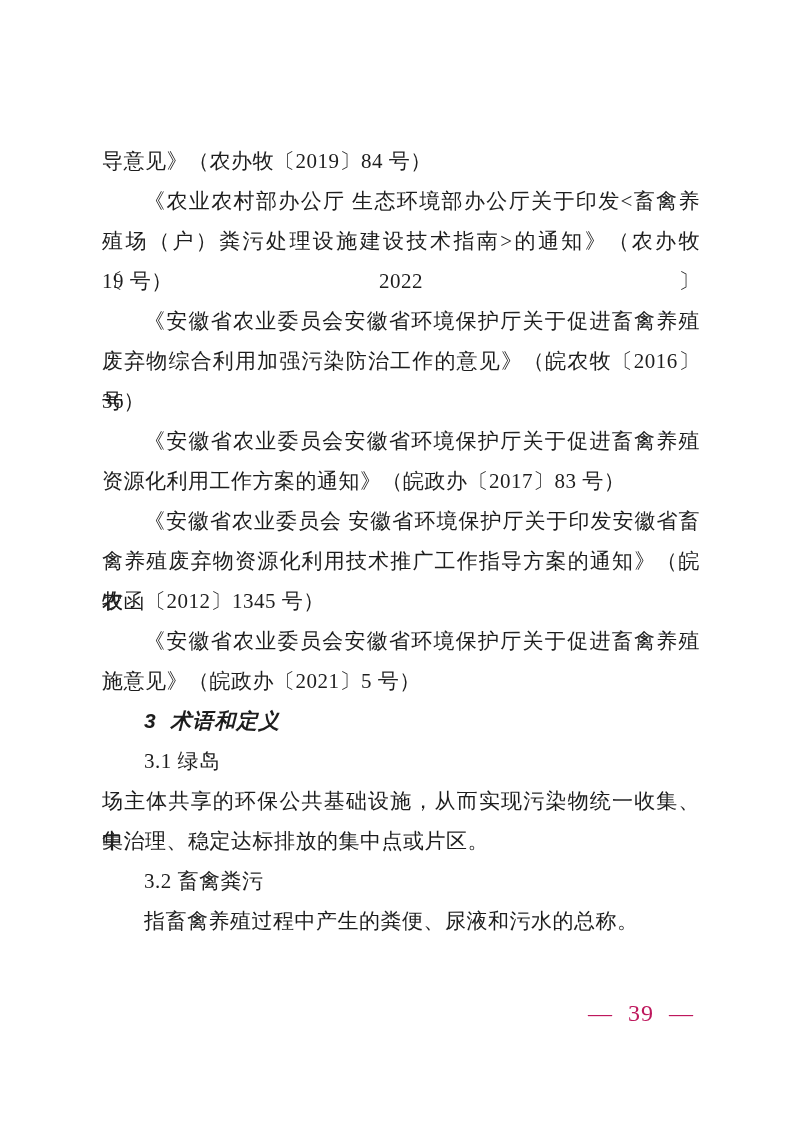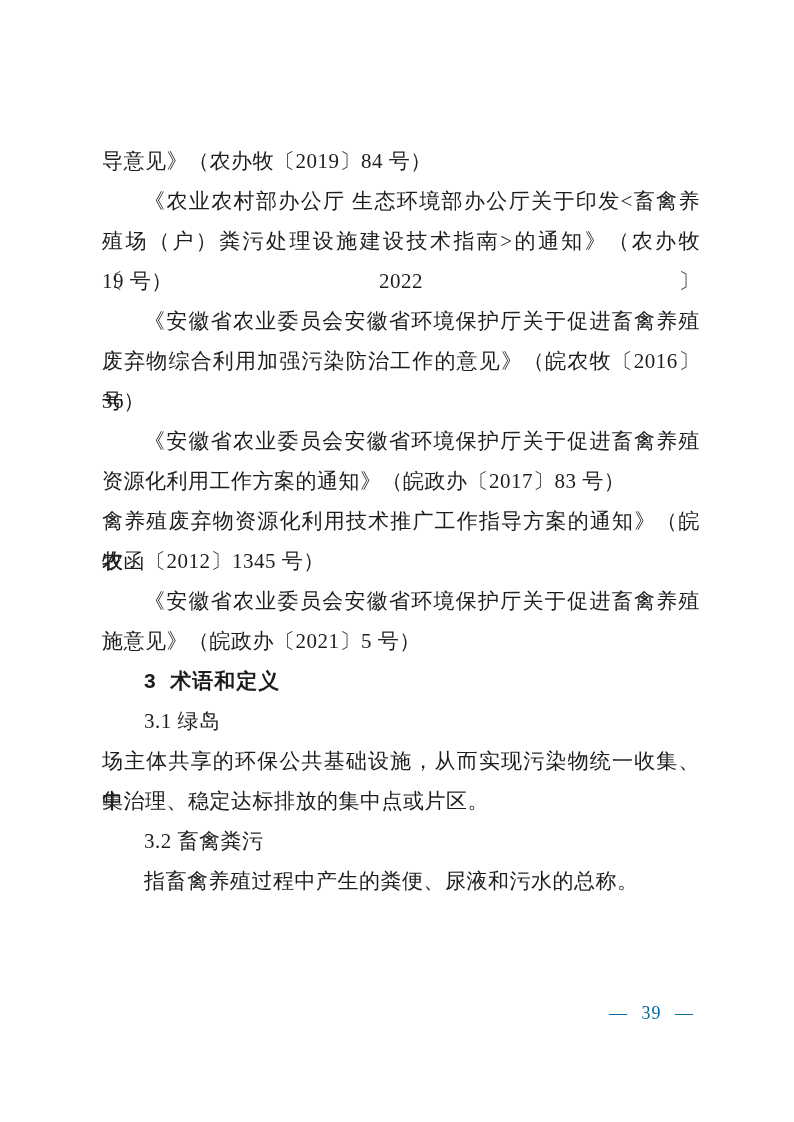--- a/index.html
+++ b/index.html
@@ -29,46 +29,48 @@
   }
   .line.indent { text-indent: 42px; }
   .line.fill {
     text-align: justify;
     text-align-last: justify;
   }
   .line.heading {
     font-family: "Liberation Sans", "DejaVu Sans", sans-serif;
     font-weight: 700;
     letter-spacing: 1px;
+    font-style: italic;
   }
   .footer {
     position: absolute;
     top: 998px;
     right: 100px;
-    font-size: 18px;
+    font-size: 24px;
     line-height: 30px;
-    color: #0369a1;
+    color: #be185d;
     word-spacing: 8px;
     letter-spacing: 1px;
   }
 </style>
 </head>
 <body>
 
 <div class="page">
   <main class="content">
       <div class="line body">导意见》（农办牧〔2019〕84 号）</div>
       <div class="line body indent fill">《农业农村部办公厅 生态环境部办公厅关于印发&lt;畜禽养</div>
       <div class="line body fill">殖场（户）粪污处理设施建设技术指南&gt;的通知》（农办牧〔2022〕</div>
       <div class="line body">19 号）</div>
       <div class="line body indent fill">《安徽省农业委员会安徽省环境保护厅关于促进畜禽养殖</div>
       <div class="line body fill">废弃物综合利用加强污染防治工作的意见》（皖农牧〔2016〕36</div>
       <div class="line body">号）</div>
       <div class="line body indent fill">《安徽省农业委员会安徽省环境保护厅关于促进畜禽养殖</div>
       <div class="line body">资源化利用工作方案的通知》（皖政办〔2017〕83 号）</div>
+      <div class="line body indent fill">《安徽省农业委员会 安徽省环境保护厅关于印发安徽省畜</div>
       <div class="line body fill">禽养殖废弃物资源化利用技术推广工作指导方案的通知》（皖农</div>
       <div class="line body">牧函〔2012〕1345 号）</div>
       <div class="line body indent fill">《安徽省农业委员会安徽省环境保护厅关于促进畜禽养殖</div>
       <div class="line body">施意见》（皖政办〔2021〕5 号）</div>
       <div class="line heading indent">3  术语和定义</div>
       <div class="line subheading indent">3.1 绿岛</div>
       <div class="line body fill">场主体共享的环保公共基础设施，从而实现污染物统一收集、集</div>
       <div class="line body">中治理、稳定达标排放的集中点或片区。</div>
       <div class="line subheading indent">3.2 畜禽粪污</div>
       <div class="line body indent">指畜禽养殖过程中产生的粪便、尿液和污水的总称。</div>

